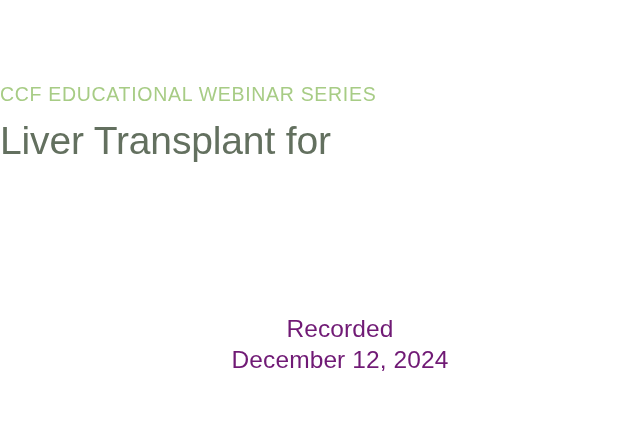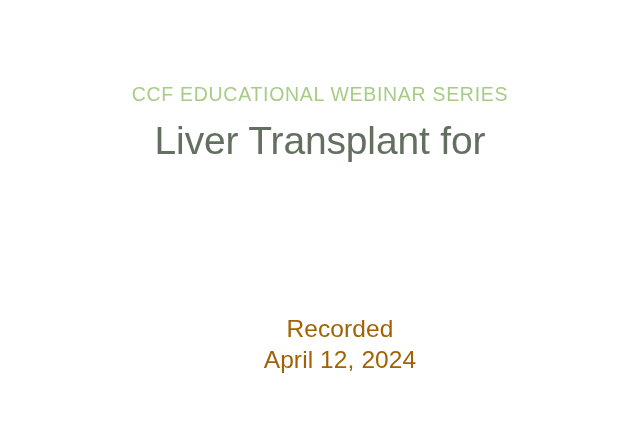--- a/index.html
+++ b/index.html
@@ -23,42 +23,42 @@
     background: #ffffff;
     box-sizing: border-box;
   }
 
   
   .eyebrow-block {
     position: absolute;
     left: 0;
     right: 0;
     top: 84px;
-    text-align: center;
+    text-align: left;
     text-decoration: underline;
   }
   .eyebrow {
     display: inline-block;
     color: #a7cc85;
     font-family: "Liberation Sans", sans-serif;
     font-size: 19.5px;
     font-weight: 400;
     letter-spacing: 0.70px;
     line-height: 1.05;
     white-space: nowrap;
     text-transform: uppercase;
   }
 
   
   .title-block {
     position: absolute;
     left: 0;
     right: 0;
     top: 116px;
-    text-align: center;
+    text-align: left;
   }
   .title-line {
     display: block;
     color: #63705f;
     font-family: "Liberation Sans", sans-serif;
     font-size: 39px;
     font-weight: 300;
     letter-spacing: -0.15px;
     line-height: 50px;
     white-space: nowrap;
@@ -67,21 +67,21 @@
   
   .footer-block {
     position: absolute;
     left: 0;
     right: 0;
     top: 313px;
     text-align: center;
   }
   .footer-line {
     display: block;
-    color: #a16207;
+    color: #701a75;
     font-family: "Liberation Sans", sans-serif;
     font-size: 24.5px;
     font-weight: 300;
     letter-spacing: 0.1px;
     line-height: 31px;
     white-space: nowrap;
     padding-left: 40px;
   }
 </style>
 </head>
@@ -92,16 +92,16 @@
   <div class="eyebrow-block">
     <span class="eyebrow">CCF EDUCATIONAL WEBINAR SERIES</span>
   </div>
 
   <div class="title-block">
     <span class="title-line">Liver Transplant for</span>
   </div>
 
   <div class="footer-block">
     <span class="footer-line">Recorded</span>
-    <span class="footer-line">April 12, 2024</span>
+    <span class="footer-line">December 12, 2024</span>
   </div>
 
 </div>
 
 </body></html>

